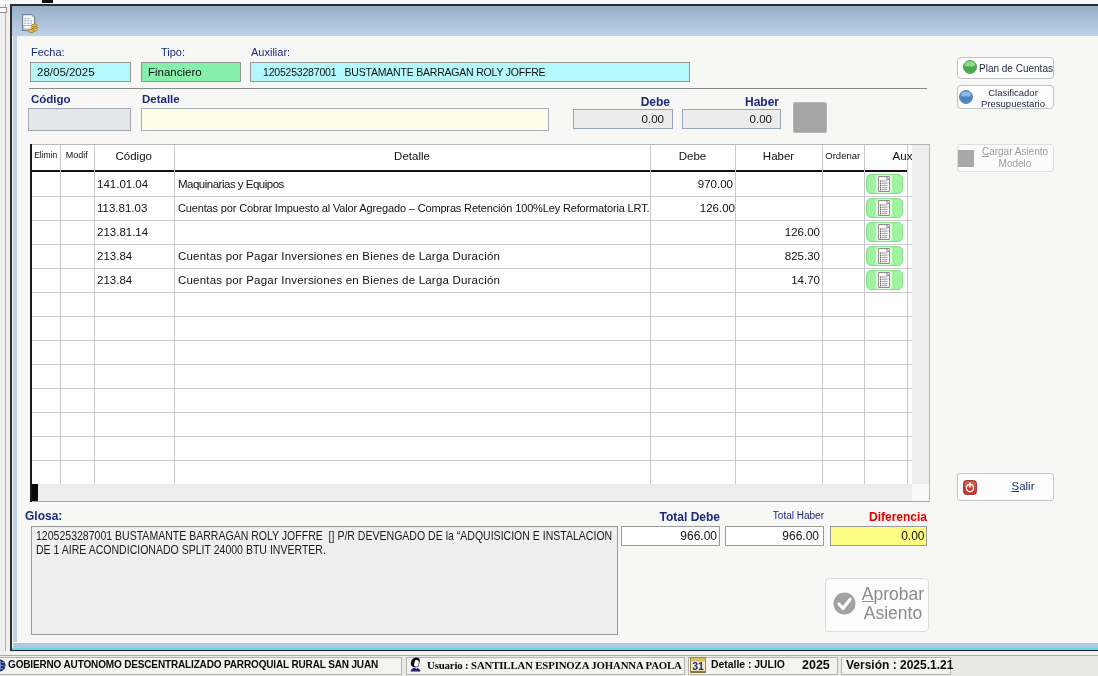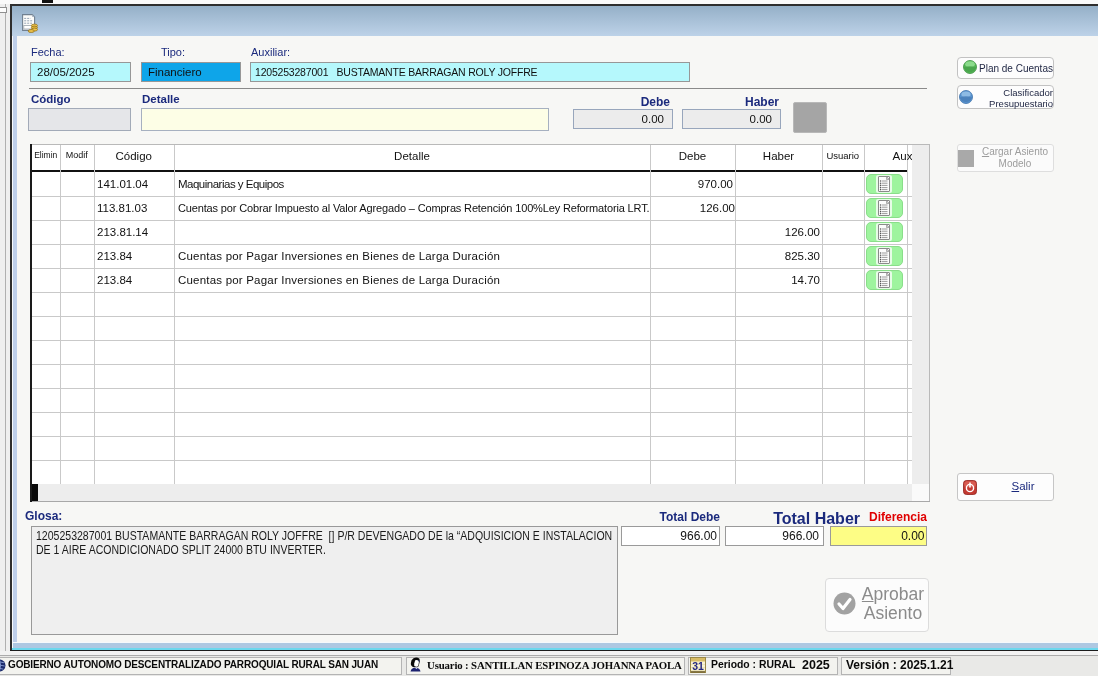--- a/index.html
+++ b/index.html
@@ -44,22 +44,22 @@
 
   <div class="abs" style="left:12px;top:36px;width:1086px;height:615px;background:#becfea;"></div>
   <div class="abs" style="left:12px;top:36px;width:1px;height:612px;background:#f6f9fc;"></div>
   <div class="abs" style="left:17px;top:36px;width:1081px;height:606px;background:#f7f7f5;"></div>
 
   <div class="abs lbl" style="left:31px;top:46px;">Fecha:</div>
   <div class="abs lbl" style="left:141px;top:46px;margin-left:20px;">Tipo:</div>
   <div class="abs lbl" style="left:251px;top:46px;">Auxiliar:</div>
 
   <div class="abs" style="left:30px;top:62px;width:101px;height:20px;background:#b5f8fc;border:1px solid #979797;font-size:11.5px;line-height:18px;padding-left:6px;color:#111;">28/05/2025</div>
-  <div class="abs" style="left:141px;top:62px;width:100px;height:20px;background:#0ea5e9;border:1px solid #979797;font-size:11.5px;line-height:18px;padding-left:6px;color:#111;">Financiero</div>
-  <div class="abs" style="left:250px;top:62px;width:440px;height:20px;background:#b5f8fc;border:1px solid #979797;font-size:10.5px;letter-spacing:-0.2px;line-height:18px;padding-left:4px;color:#111;">1205253287001&nbsp;&nbsp;&nbsp;BUSTAMANTE BARRAGAN ROLY JOFFRE</div>
+  <div class="abs" style="left:141px;top:62px;width:100px;height:20px;background:#86efac;border:1px solid #979797;font-size:11.5px;line-height:18px;padding-left:6px;color:#111;">Financiero</div>
+  <div class="abs" style="left:250px;top:62px;width:440px;height:20px;background:#b5f8fc;border:1px solid #979797;font-size:10.5px;letter-spacing:-0.2px;line-height:18px;padding-left:12px;color:#111;">1205253287001&nbsp;&nbsp;&nbsp;BUSTAMANTE BARRAGAN ROLY JOFFRE</div>
 
   <div class="abs" style="left:29px;top:88px;width:898px;height:1px;background:#8a8a8a;"></div>
 
   <div class="abs blbl" style="left:31px;top:93px;">Código</div>
   <div class="abs blbl" style="left:142px;top:93px;">Detalle</div>
   <div class="abs" style="left:570px;top:95px;width:100px;text-align:right;font-size:12px;font-weight:bold;color:#1b2a7d;">Debe</div>
   <div class="abs" style="left:679px;top:95px;width:100px;text-align:right;font-size:12px;font-weight:bold;color:#1b2a7d;">Haber</div>
 
   <div class="abs" style="left:28px;top:108px;width:103px;height:23px;background:#e5e6e9;border:1px solid #a2aab8;"></div>
   <div class="abs" style="left:141px;top:108px;width:408px;height:23px;background:#fdfee6;border:1px solid #a6b0c0;"></div>
@@ -93,21 +93,21 @@
 <div class="abs" style="left:31.5px;top:387.5px;width:880px;height:1px;background:#c9c9c9;"></div>
 <div class="abs" style="left:31.5px;top:411.5px;width:880px;height:1px;background:#c9c9c9;"></div>
 <div class="abs" style="left:31.5px;top:435.5px;width:880px;height:1px;background:#c9c9c9;"></div>
 <div class="abs" style="left:31.5px;top:459.5px;width:880px;height:1px;background:#c9c9c9;"></div>
 <div class="abs" style="left:31.5px;top:150px;width:28.5px;text-align:center;font-size:8.5px;color:#111;">Elimin</div>
 <div class="abs" style="left:60px;top:150px;width:33.5px;text-align:center;font-size:9px;color:#111;">Modif</div>
 <div class="abs" style="left:93.5px;top:150px;width:80.5px;text-align:center;font-size:11.5px;color:#111;">Código</div>
 <div class="abs" style="left:174px;top:150px;width:476px;text-align:center;font-size:11.5px;color:#111;">Detalle</div>
 <div class="abs" style="left:650px;top:150px;width:85px;text-align:center;font-size:11.5px;color:#111;">Debe</div>
 <div class="abs" style="left:735px;top:150px;width:87px;text-align:center;font-size:11.5px;color:#111;">Haber</div>
-<div class="abs" style="left:822px;top:150px;width:41.5px;text-align:center;font-size:9.5px;color:#111;">Usuario</div>
+<div class="abs" style="left:822px;top:150px;width:41.5px;text-align:center;font-size:9.5px;color:#111;">Ordenar</div>
 <div class="abs" style="left:881px;top:150px;width:43.0px;text-align:center;font-size:11.5px;color:#111;">Aux</div>
 <div class="abs" style="left:97px;top:177.5px;font-size:11.5px;color:#111;">141.01.04</div>
 <div class="abs" style="left:178px;top:177.5px;width:471px;font-size:11.5px;color:#111;white-space:nowrap;overflow:hidden;letter-spacing:-0.5px;">Maquinarias y Equipos</div>
 <div class="abs" style="left:650px;top:177.5px;width:83px;text-align:right;font-size:11.5px;color:#111;">970.00</div>
 <div class="abs" style="left:865.5px;top:174.0px;width:37px;height:20px;background:#9ef49e;border:1px solid #8ade8a;border-radius:5px;"></div>
 <svg class="abs" style="left:876px;top:175.0px;" width="16" height="18" viewBox="0 0 16 18">
 <rect x="0" y="0" width="16" height="18" rx="2" fill="#ffffff" opacity="0.75"></rect>
 <rect x="2.5" y="1.5" width="11" height="15" rx="0.5" fill="#fdfdfd" stroke="#8a8a8a" stroke-width="1"></rect>
 <path d="M10.5 1.5 L13.5 4.5 L10.5 4.5 Z" fill="#cccccc" stroke="#8a8a8a" stroke-width="0.6"></path>
 <g stroke="#909090" stroke-width="0.9">
@@ -219,42 +219,42 @@
 <div class="abs" style="left:911.5px;top:144.5px;width:17px;height:339px;background:#ededed;"></div>
 <div class="abs" style="left:31.5px;top:484px;width:880px;height:16.5px;background:#ededed;"></div>
 <div class="abs" style="left:911.5px;top:484px;width:17px;height:16.5px;background:#fafafa;"></div>
 <div class="abs" style="left:32px;top:484px;width:5.5px;height:16.5px;background:#0a0a0a;"></div>
 
   <div class="abs blbl" style="left:25px;top:508.5px;font-size:12px;">Glosa:</div>
   <div class="abs" style="left:31px;top:526px;width:587px;height:108.5px;background:#efefef;border:1px solid #999999;"></div>
   <div class="abs" style="left:36px;top:529px;width:745px;font-size:13px;color:#1a1a1a;line-height:13.5px;transform:scaleX(0.81);transform-origin:0 0;">1205253287001 BUSTAMANTE BARRAGAN ROLY JOFFRE&nbsp; [] P/R DEVENGADO DE la “ADQUISICION E INSTALACION<br>DE 1 AIRE ACONDICIONADO SPLIT 24000 BTU INVERTER.</div>
 
   <div class="abs" style="left:620px;top:510px;width:100px;text-align:right;font-size:12px;font-weight:bold;color:#1b2a7d;">Total Debe</div>
-  <div class="abs" style="left:760px;top:510px;width:100px;text-align:right;font-size:16px;font-weight:bold;color:#1b2a7d;">Total Haber</div>
+  <div class="abs" style="left:724px;top:510px;width:100px;text-align:right;font-size:10px;font-weight:normal;color:#1b2a7d;">Total Haber</div>
   <div class="abs" style="left:827px;top:510px;width:100px;text-align:right;font-size:12px;font-weight:bold;color:#e00000;">Diferencia</div>
 
   <div class="abs" style="left:621px;top:526px;width:99px;height:20px;background:#fff;border:1px solid #9a9a9a;font-size:12px;line-height:18px;text-align:right;padding-right:2px;color:#111;">966.00</div>
   <div class="abs" style="left:725px;top:526px;width:99px;height:20px;background:#fff;border:1px solid #9a9a9a;font-size:12px;line-height:18px;text-align:right;padding-right:4px;color:#111;">966.00</div>
   <div class="abs" style="left:830px;top:526px;width:97px;height:20px;background:#fdfd85;border:1px solid #9a9a9a;font-size:12px;line-height:18px;text-align:right;padding-right:1.5px;color:#111;">0.00</div>
 
   <div class="abs" style="left:957px;top:57px;width:97px;height:22px;background:#fdfdfd;border:1px solid #c2c2c2;border-radius:4px;"></div>
   <svg class="abs" style="left:963px;top:60px;" width="14" height="14" viewBox="0 0 14 14">
     <circle cx="7" cy="7" r="6.5" fill="#55b757" stroke="#3a8f3e" stroke-width="0.8"></circle>
     <ellipse cx="7" cy="4.2" rx="4.8" ry="3" fill="#8edc8e" opacity="0.95"></ellipse>
     <path d="M0.8 7.6 A6.5 6.5 0 0 0 13.2 7.6 A9 4 0 0 0 0.8 7.6 Z" fill="#46a14a" opacity="0.8"></path>
   </svg>
   <div class="abs" style="left:977px;top:63px;width:78px;text-align:center;font-size:10px;white-space:nowrap;color:#1c2340;">Plan de Cuentas</div>
 
   <div class="abs" style="left:957px;top:85px;width:97px;height:24px;background:#fdfdfd;border:1px solid #c2c2c2;border-radius:4px;"></div>
   <svg class="abs" style="left:959px;top:90px;" width="14" height="14" viewBox="0 0 14 14">
     <circle cx="7" cy="7" r="6.5" fill="#5b96d2" stroke="#3a6ea8" stroke-width="0.8"></circle>
     <ellipse cx="7" cy="4.4" rx="4.6" ry="2.8" fill="#93bfe6" opacity="0.9"></ellipse>
     <path d="M0.8 7.6 A6.5 6.5 0 0 0 13.2 7.6 A9 4 0 0 0 0.8 7.6 Z" fill="#4a7fb8" opacity="0.85"></path>
   </svg>
-  <div class="abs" style="left:973px;top:87px;width:80px;text-align:right;font-size:9.5px;line-height:11px;white-space:nowrap;color:#1c2340;">Clasificador<br>Presupuestario</div>
+  <div class="abs" style="left:973px;top:87px;width:80px;text-align:center;font-size:9.5px;line-height:11px;white-space:nowrap;color:#1c2340;">Clasificador<br>Presupuestario</div>
 
   <div class="abs" style="left:957px;top:144px;width:97px;height:28px;background:#fbfbfb;border:1px solid #dedede;border-radius:3px;"></div>
   <div class="abs" style="left:958px;top:150px;width:16px;height:17px;background:#a9a9a9;"></div>
   <div class="abs" style="left:976px;top:146px;width:78px;text-align:center;font-size:10px;line-height:11.5px;color:#9c9c9c;"><u>C</u>argar Asiento<br>Modelo</div>
 
   <div class="abs" style="left:957px;top:473px;width:97px;height:28px;background:#fdfdfd;border:1px solid #c6c6c6;border-radius:3px;"></div>
   <svg class="abs" style="left:963px;top:480px;" width="14" height="15" viewBox="0 0 14 15">
     <rect x="0.5" y="0.5" width="13" height="14" rx="3" fill="#c43a32" stroke="#8f2019" stroke-width="0.8"></rect>
     <rect x="1.2" y="1.2" width="11.6" height="6" rx="2.5" fill="#e06a5e" opacity="0.7"></rect>
     <circle cx="7" cy="8" r="3.6" fill="none" stroke="#ffffff" stroke-width="1.4"></circle>
@@ -303,17 +303,17 @@
 <g stroke="#e4d8a8" stroke-width="0.6">
 <line x1="1" y1="7.5" x2="15" y2="7.5"></line>
         <line x1="1" y1="10.5" x2="15" y2="10.5"></line>
         <line x1="1" y1="13.5" x2="15" y2="13.5"></line>
 <line x1="5" y1="4.5" x2="5" y2="15"></line>
         <line x1="11" y1="4.5" x2="11" y2="15"></line>
 </g>
 <rect x="1" y="14.2" width="14" height="1.3" fill="#6a5a28"></rect>
 <text x="8" y="12.6" font-size="10.5" font-weight="bold" fill="#252880" text-anchor="middle" font-family="Liberation Sans">31</text>
 </svg>
-<div class="abs" style="left:711px;top:658.5px;font-size:10.4px;font-weight:bold;color:#0a0a0a;white-space:nowrap;">Periodo : RURAL</div>
+<div class="abs" style="left:711px;top:658.5px;font-size:10.4px;font-weight:bold;color:#0a0a0a;white-space:nowrap;">Detalle : JULIO</div>
 <div class="abs" style="left:802px;top:658px;font-size:12.5px;font-weight:bold;color:#0a0a0a;">2025</div>
 <div class="abs" style="left:846px;top:658px;font-size:12px;font-weight:bold;color:#0a0a0a;white-space:nowrap;">Versión : 2025.1.21</div>
 
 </div>
 
 </body></html>

